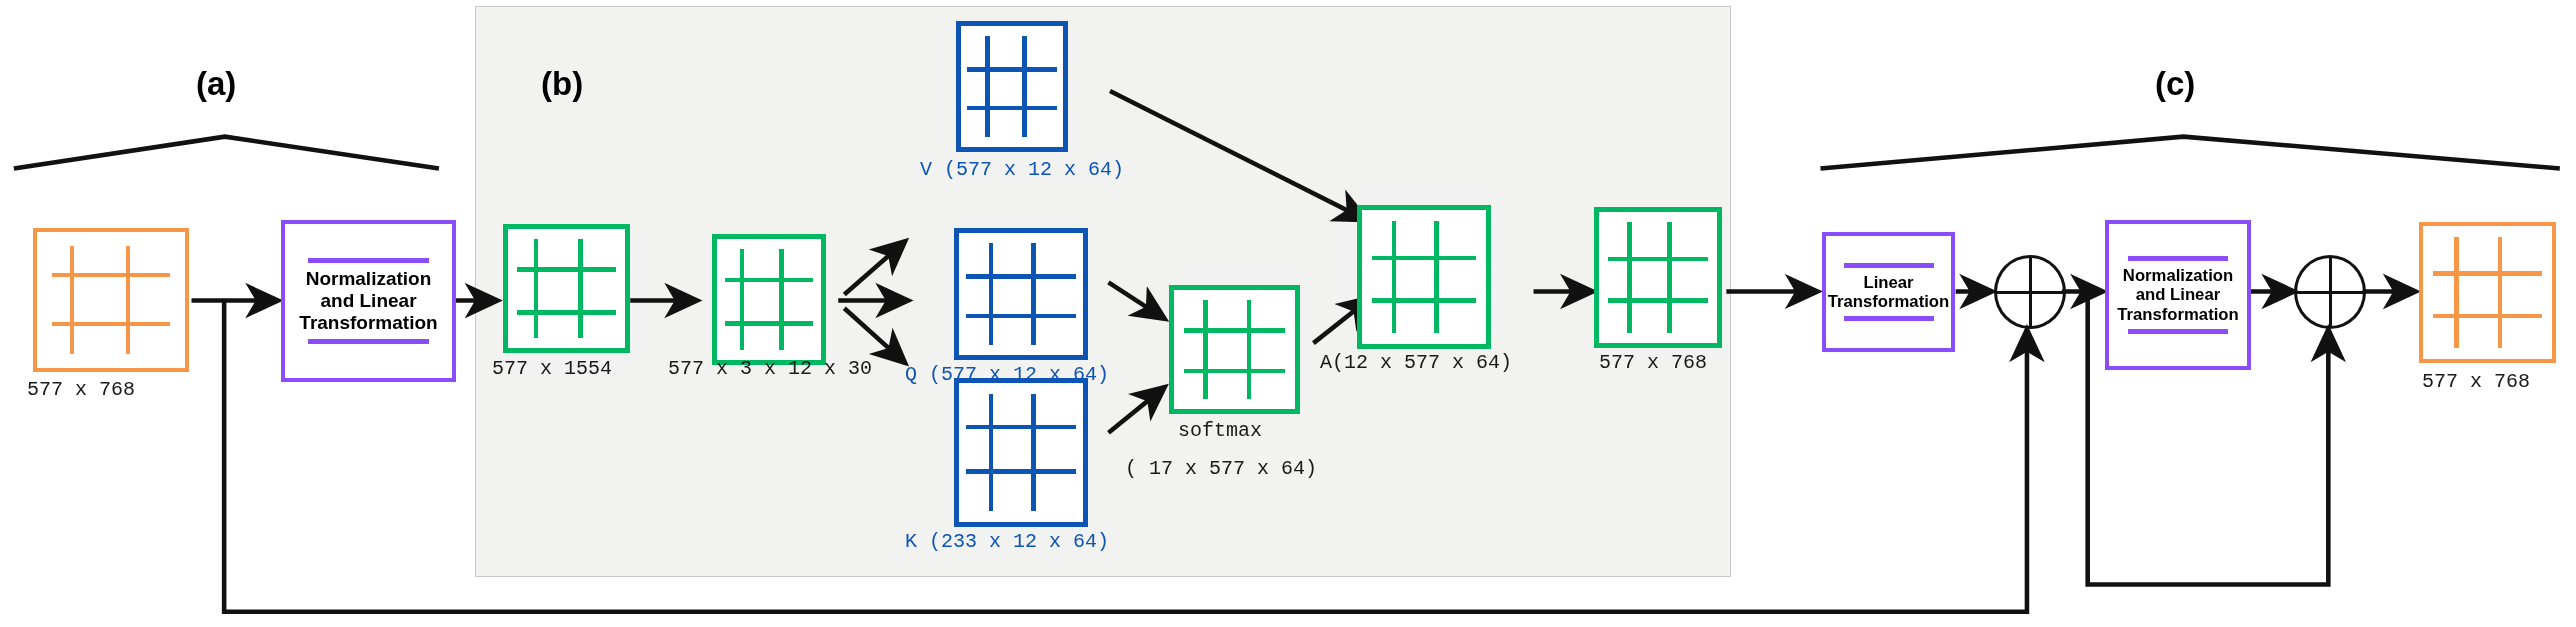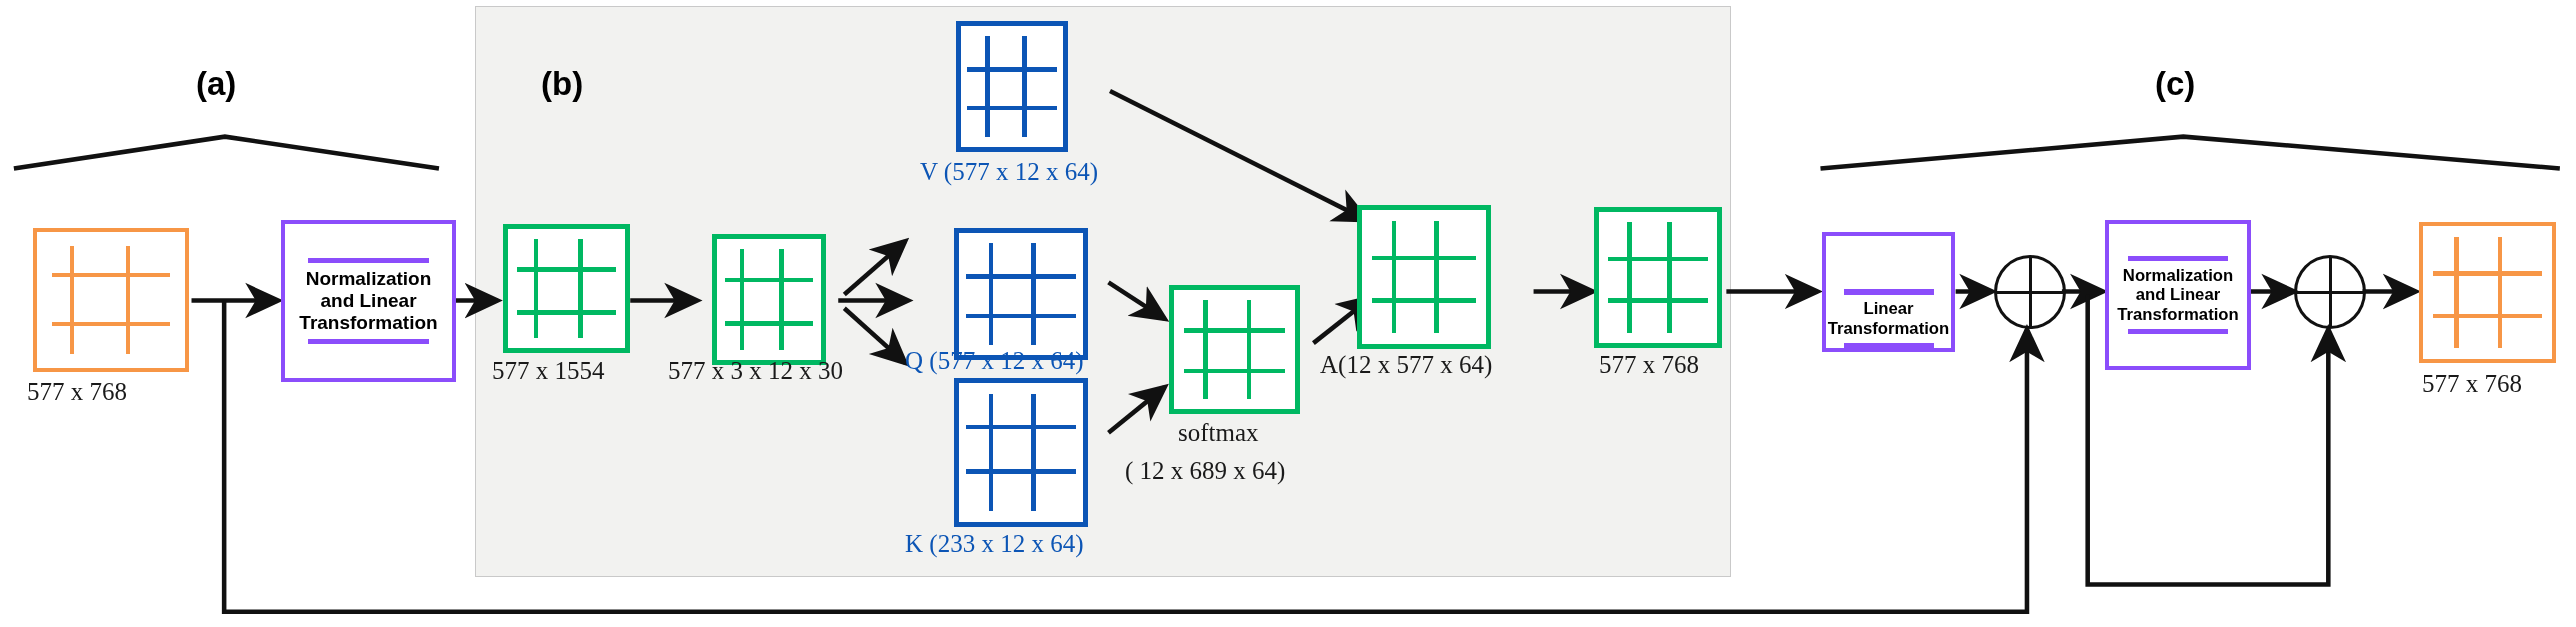--- a/index.html
+++ b/index.html
@@ -71,24 +71,24 @@
     color:#000;
     text-align:center;
     line-height:1.16;
     padding:4.6px 3px;
     white-space:pre-line;
   }
 
   
   .cap{
     position:absolute;
-    font-size:25px;
+    font-size:20px;
     color:#1a1a1a;
     white-space:nowrap;
-    font-family:Liberation Serif, serif;
+    font-family:Liberation Mono, monospace;
   }
   .cap.blue{color:#0c55b5;}
 
   
   .addnode{
     position:absolute;
     border:3px solid #111;
     border-radius:50%;
     box-sizing:border-box;
     background:transparent;
@@ -199,56 +199,56 @@
     <span class="gl" style="top:66%;left:6%;height:4.6px;width:88%;"></span>
   </div>
   <div class="cap blue" style="left:920px; top:158px;">V (577 x 12 x 64)</div>
 
   <div class="tile blue" style="left:954px; top:228px; width:134px; height:132px;">
     <span class="gl" style="left:24%;top:8%;width:4.6px;height:84%;"></span>
     <span class="gl" style="left:58%;top:8%;width:4.6px;height:84%;"></span>
     <span class="gl" style="top:34%;left:6%;height:4.6px;width:88%;"></span>
     <span class="gl" style="top:66%;left:6%;height:4.6px;width:88%;"></span>
   </div>
-  <div class="cap blue" style="left:905px; top:347px;">Q (577 x 12 x 64)</div>
+  <div class="cap blue" style="left:905px; top:363px;">Q (577 x 12 x 64)</div>
 
   <div class="tile blue" style="left:954px; top:378px; width:134px; height:149px;">
     <span class="gl" style="left:24%;top:8%;width:4.6px;height:84%;"></span>
     <span class="gl" style="left:58%;top:8%;width:4.6px;height:84%;"></span>
     <span class="gl" style="top:30%;left:6%;height:4.6px;width:88%;"></span>
     <span class="gl" style="top:62%;left:6%;height:4.6px;width:88%;"></span>
   </div>
   <div class="cap blue" style="left:905px; top:530px;">K (233 x 12 x 64)</div>
 
   <div class="tile green" style="left:1169px; top:285px; width:131px; height:129px;">
     <span class="gl" style="left:24%;top:8%;width:4.6px;height:84%;"></span>
     <span class="gl" style="left:60%;top:8%;width:4.6px;height:84%;"></span>
     <span class="gl" style="top:32%;left:8%;height:4.6px;width:84%;"></span>
     <span class="gl" style="top:66%;left:8%;height:4.6px;width:84%;"></span>
   </div>
   <div class="cap" style="left:1178px; top:419px;">softmax</div>
-  <div class="cap" style="left:1125px; top:457px;">( 12 x 689 x 64)</div>
+  <div class="cap" style="left:1125px; top:457px;">( 17 x 577 x 64)</div>
 
   <div class="tile green" style="left:1357px; top:205px; width:134px; height:144px;">
     <span class="gl" style="left:24%;top:8%;width:4.6px;height:84%;"></span>
     <span class="gl" style="left:58%;top:8%;width:4.6px;height:84%;"></span>
     <span class="gl" style="top:34%;left:8%;height:4.6px;width:84%;"></span>
     <span class="gl" style="top:66%;left:8%;height:4.6px;width:84%;"></span>
   </div>
   <div class="cap" style="left:1320px; top:351px;">A(12 x 577 x 64)</div>
 
   <div class="tile green" style="left:1594px; top:207px; width:128px; height:141px;">
     <span class="gl" style="left:24%;top:8%;width:4.6px;height:84%;"></span>
     <span class="gl" style="left:58%;top:8%;width:4.6px;height:84%;"></span>
     <span class="gl" style="top:34%;left:8%;height:4.6px;width:84%;"></span>
     <span class="gl" style="top:66%;left:8%;height:4.6px;width:84%;"></span>
   </div>
   <div class="cap" style="left:1599px; top:351px;">577 x 768</div>
 
-  <div class="pbox" style="left:1822px; top:232px; width:133px; height:120px;justify-content:flex-end;">
+  <div class="pbox" style="left:1822px; top:232px; width:133px; height:120px;">
     <div class="rule"></div>
     <div class="ptext" style="font-size:16.7px;">Linear
 Transformation</div>
     <div class="rule"></div>
   </div>
 
   <div class="addnode" style="left:1994px; top:255px; width:72px; height:74px;">
     <span class="vbar"></span>
     <span class="hbar"></span>
   </div>

